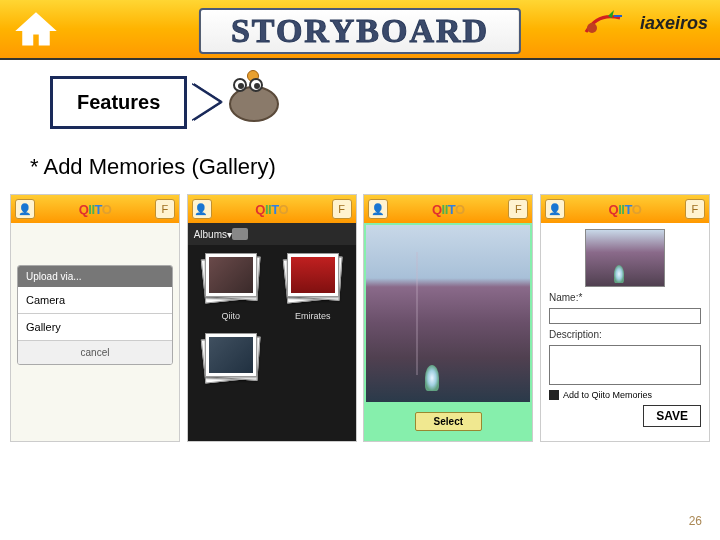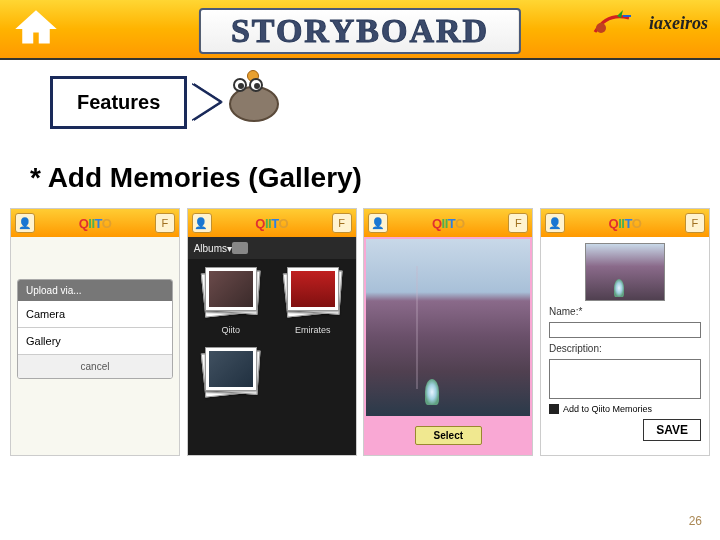--- a/index.html
+++ b/index.html
@@ -1,37 +1,37 @@
 <!DOCTYPE html>
 <html><head>
 <meta charset="utf-8">
 <style>
   * { box-sizing: border-box; margin: 0; padding: 0; }
   body { width: 720px; height: 540px; font-family: Arial, sans-serif; background: #fff; position: relative; overflow: hidden; }
   
-  .header-bar { width: 100%; height: 60px; background: linear-gradient(#ffd633 0%, #ffb300 50%, #ff9900 100%); border-bottom: 2px solid #333; position: relative; display: flex; align-items: flex-start; }
+  .header-bar { width: 100%; height: 60px; background: linear-gradient(#ffd633 0%, #ffb300 50%, #ff9900 100%); border-bottom: 2px solid #333; position: relative; display: flex; align-items: flex-end; }
   .home-icon { width: 56px; height: 56px; margin-left: 8px; display: flex; align-items: center; justify-content: center; }
   .home-icon svg { width: 44px; height: 44px; }
   .title-band { position: absolute; left: 50%; transform: translateX(-50%); top: 8px; background: linear-gradient(#fff, #f0f0f0); border: 2px solid #4a5a7a; border-radius: 4px; padding: 2px 30px; }
   .title-text { font-size: 34px; font-weight: 900; font-family: Georgia, serif; color: #3b4a6b; letter-spacing: 2px; -webkit-text-stroke: 1px #2a3a5a; }
-  .logo { position: absolute; right: 12px; top: 8px; display: flex; align-items: center; gap: 16px; font-family: Liberation Serif, serif; }
+  .logo { position: absolute; right: 12px; top: 8px; display: flex; align-items: center; gap: 16px; }
   .logo-swoosh { width: 40px; height: 30px; position: relative; }
   .logo-text { font-size: 18px; font-style: italic; font-weight: bold; color: #222; }
   
   .features-row { position: relative; margin-top: 12px; margin-left: 50px; display: flex; align-items: center; gap: 10px; }
   .features-box { border: 3px solid #1a2a5a; padding: 12px 24px; font-size: 20px; font-weight: bold; background: #fff; }
   .features-arrow { width: 0; height: 0; border-top: 18px solid transparent; border-bottom: 18px solid transparent; border-left: 28px solid #fff; margin-left: -6px; filter: drop-shadow(2px 0 0 #1a2a5a) drop-shadow(1px 1px 0 #1a2a5a) drop-shadow(1px -1px 0 #1a2a5a); }
   .mascot { width: 70px; height: 60px; position: relative; margin-left: -10px; }
   .mascot-body { width: 50px; height: 36px; background: #8a7a6a; border-radius: 50%; position: absolute; top: 14px; left: 10px; border: 2px solid #5a4a3a; }
   .mascot-eye { width: 14px; height: 14px; background: #fff; border: 2px solid #333; border-radius: 50%; position: absolute; top: 6px; }
   .mascot-eye.l { left: 14px; } .mascot-eye.r { left: 30px; }
   .mascot-eye::after { content:''; width:6px; height:6px; background:#333; border-radius:50%; position:absolute; top:3px; left:3px; }
   .mascot-antenna { width: 12px; height: 12px; background: #e8a030; border-radius: 50%; position: absolute; top: -2px; left: 28px; border: 1px solid #a06010; }
   
-  .subtitle { font-size: 28px; font-weight: bold; margin: 30px 0 14px 30px; }
+  .subtitle { font-size: 22px; font-weight: normal; margin: 22px 0 14px 30px; }
   
   .screens-row { display: flex; justify-content: space-between; padding: 0 10px; gap: 6px; }
   .screen { width: 170px; height: 248px; border: 1px solid #ccc; background: #f8f8f0; display: flex; flex-direction: column; overflow: hidden; }
   .app-header { height: 28px; background: linear-gradient(#ffcc33, #ff9900); display: flex; align-items: center; justify-content: space-between; padding: 0 4px; }
   .app-header-icon { width: 20px; height: 20px; background: #fff3d0; border: 1px solid #c09030; border-radius: 3px; display: flex; align-items: center; justify-content: center; font-size: 11px; color: #a07020; }
   .app-logo { font-size: 13px; font-weight: 900; letter-spacing: -0.5px; }
   .app-logo .q { color: #e03030; } .app-logo .ii { color: #50b050; } .app-logo .t { color: #3080e0; } .app-logo .o { color: #e0a030; }
   
   .upload-box { margin: 42px 6px 0 6px; background: #fff; border: 1px solid #aaa; border-radius: 3px; overflow: hidden; font-size: 11px; }
   .upload-title { background: #777; color: #fff; padding: 5px 8px; font-size: 10px; }
@@ -45,21 +45,21 @@
   .album-stack { width: 60px; height: 54px; margin: 0 auto 4px; position: relative; }
   .album-stack .ph { position: absolute; width: 52px; height: 44px; background: #fff; border: 1px solid #999; box-shadow: 0 1px 2px rgba(0,0,0,.4); }
   .album-stack .ph.a { top: 4px; left: 2px; transform: rotate(-6deg); }
   .album-stack .ph.b { top: 2px; left: 6px; transform: rotate(4deg); }
   .album-stack .ph.c { top: 0; left: 4px; }
   .album-stack .ph.c::after { content:''; position:absolute; inset:3px; background: linear-gradient(135deg,#6a4a4a,#3a2a2a); }
   .album-stack.red .ph.c::after { background: linear-gradient(#c02020,#801010); }
   .album-stack.mx .ph.c::after { background: linear-gradient(135deg,#405060,#203040); }
   .album-label { color: #ddd; font-size: 9px; }
   
-  .s3-body { flex: 1; background: #f9a8d4; display: flex; flex-direction: column; }
+  .s3-body { flex: 1; background: #86efac; display: flex; flex-direction: column; }
   .building-img { flex: 1; background: linear-gradient(180deg, #c8d8e8 0%, #a8c0d8 30%, #8a6a8a 35%, #6a506a 55%, #504050 75%, #2a3a4a 100%); position: relative; margin: 2px; }
   .building-img::before { content:''; position:absolute; left:30%; right:10%; top:15%; bottom:15%; background: linear-gradient(90deg, rgba(200,180,200,.3) 0, rgba(200,180,200,.3) 2px, transparent 2px, transparent 6px); }
   .building-img::after { content:''; position:absolute; left:36%; bottom:6%; width:14px; height:26px; background: radial-gradient(ellipse at center, #e8f4ff 0%, #a0d0e0 40%, #60a080 70%); border-radius: 50% 50% 20% 20%; }
   .select-btn { margin: 8px auto 10px; padding: 3px 18px; background: #f0e890; border: 1px solid #998830; font-size: 10px; font-weight: bold; border-radius: 2px; }
   
   .s4-body { flex: 1; background: #fff; padding: 6px 8px; display: flex; flex-direction: column; gap: 5px; }
   .thumb { width: 80px; height: 58px; margin: 0 auto; background: linear-gradient(180deg, #c8d8e8 0%, #8a6a8a 40%, #504050 100%); border: 1px solid #888; position: relative; }
   .thumb::after { content:''; position:absolute; left:36%; bottom:6%; width:10px; height:18px; background: radial-gradient(ellipse at center, #e8f4ff 0%, #a0d0e0 40%, #60a080 70%); border-radius: 50% 50% 20% 20%; }
   .field-label { font-size: 10px; color: #333; }
   .field-input { border: 1px solid #777; height: 16px; background: #fff; width: 100%; }

